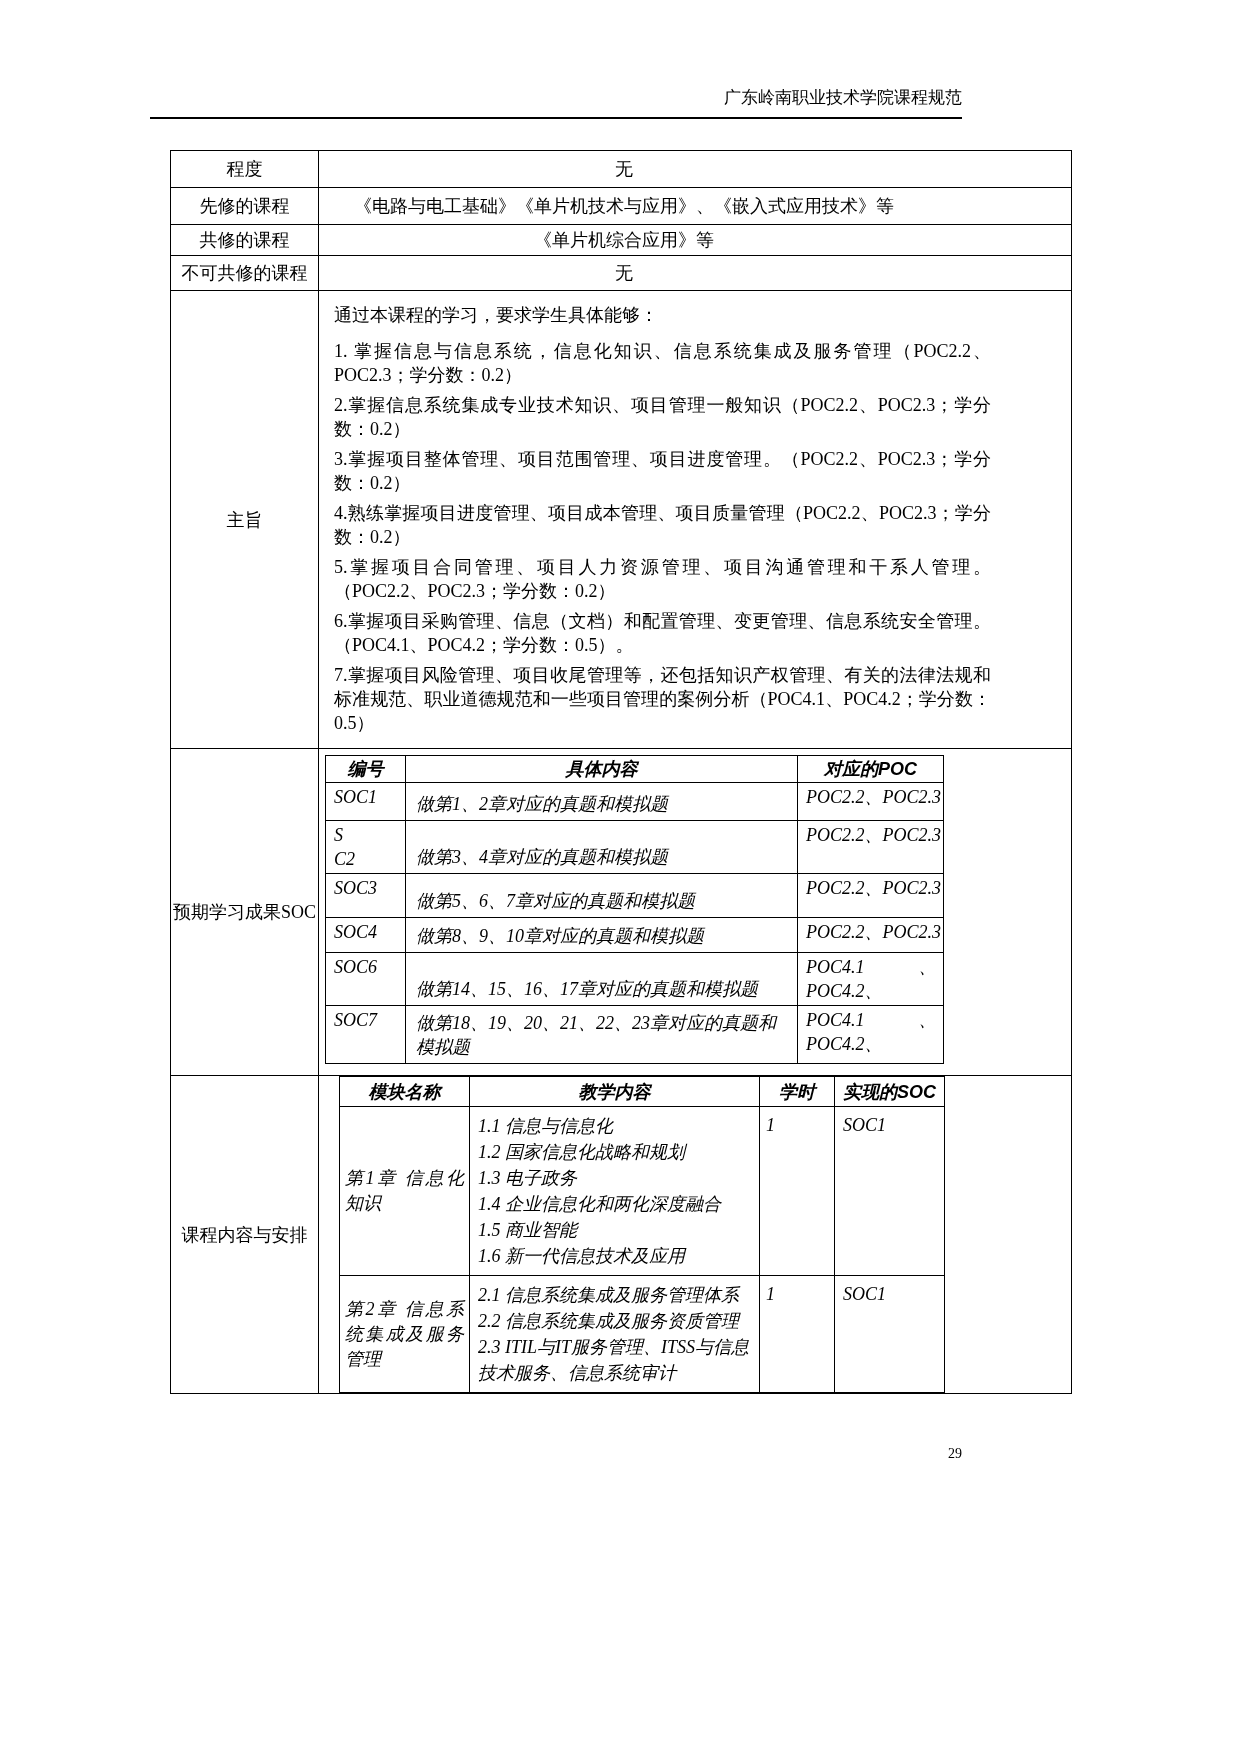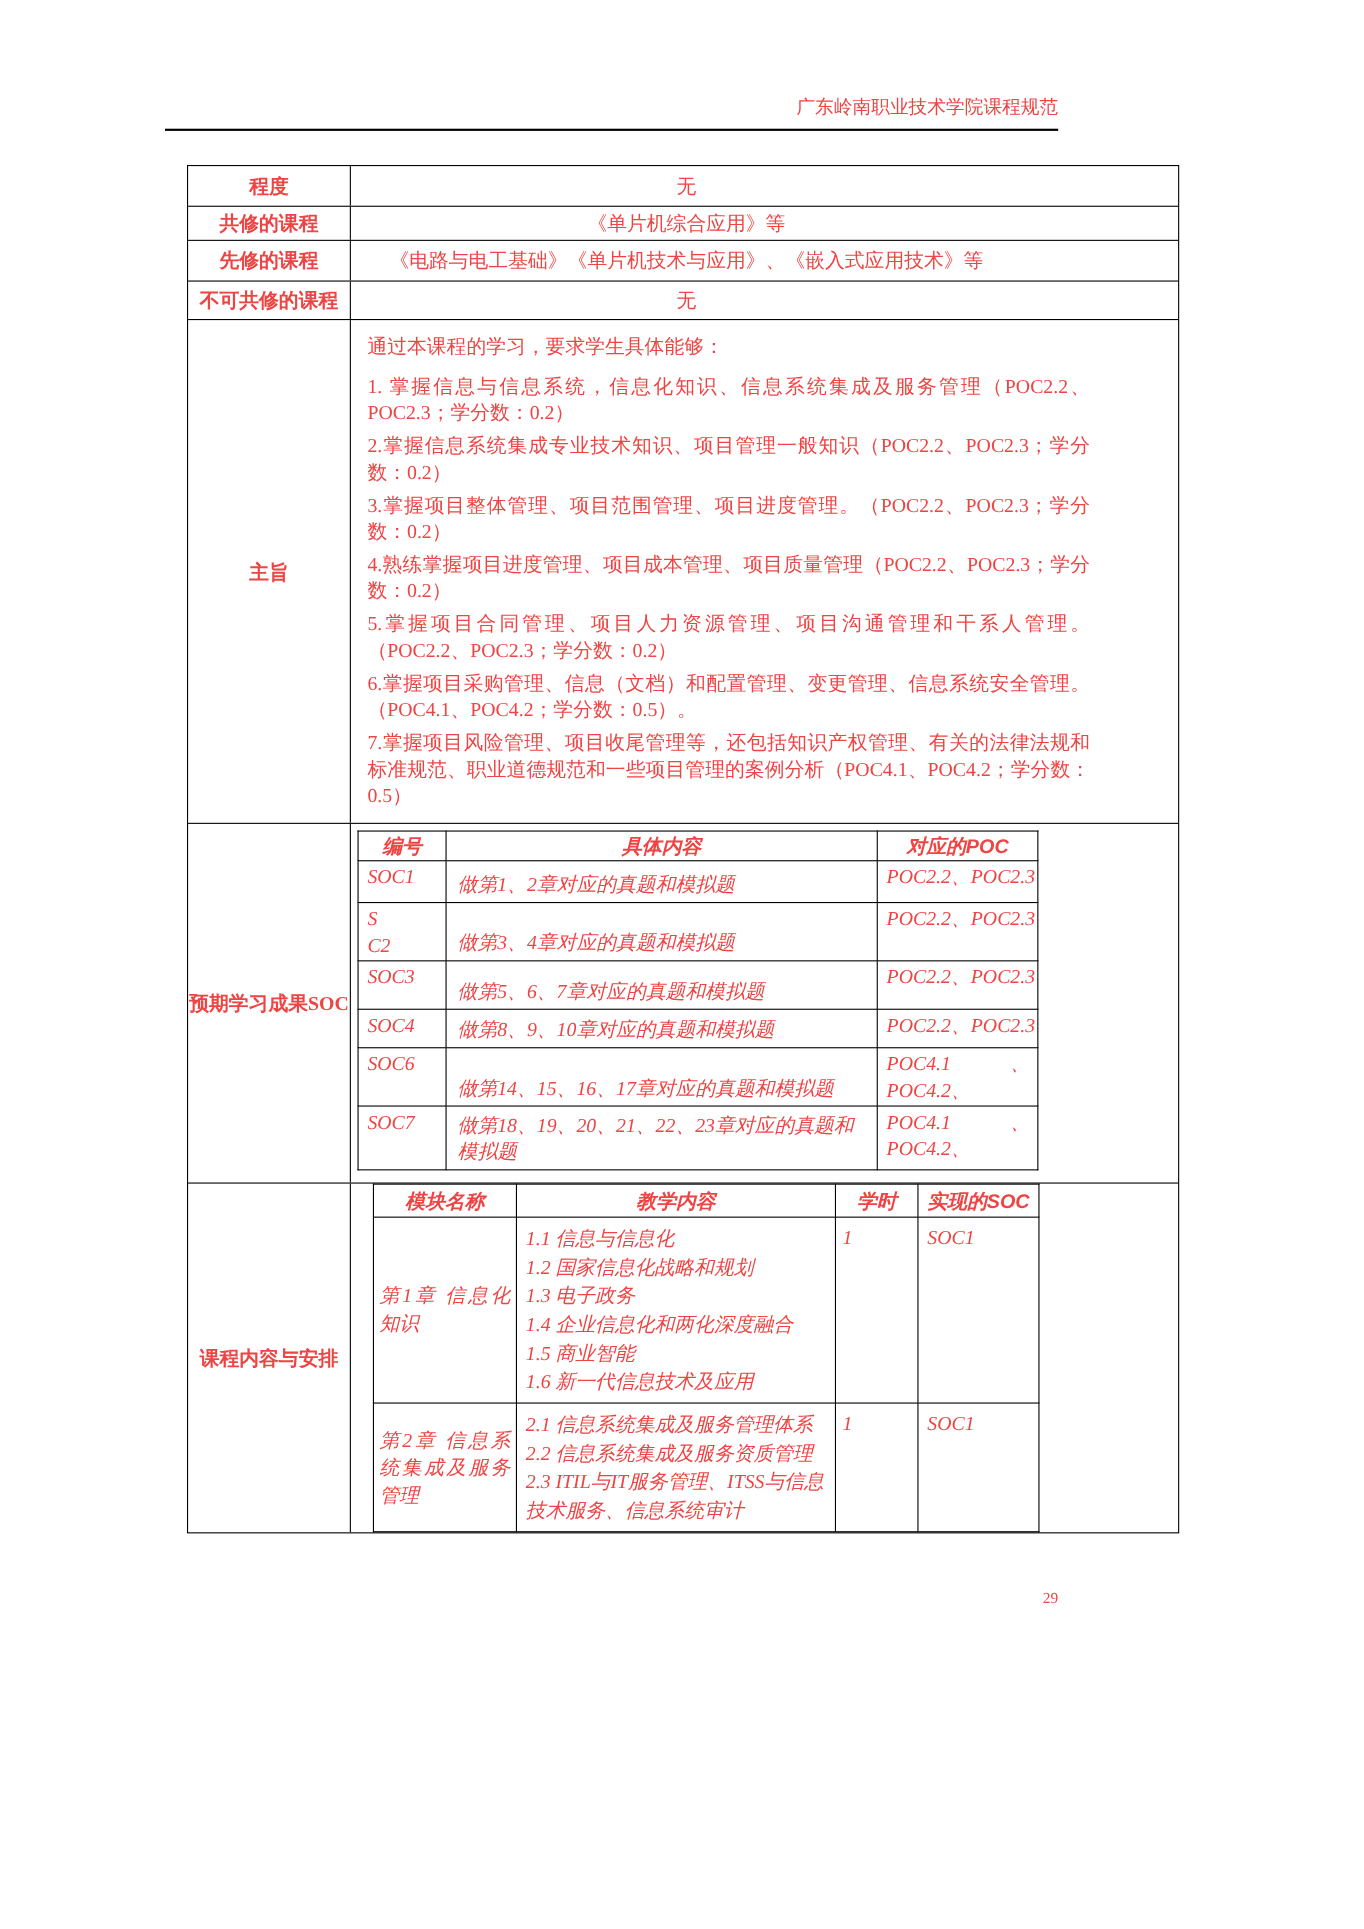--- a/index.html
+++ b/index.html
@@ -1,21 +1,21 @@
 <!DOCTYPE html>
 <html><head>
 <meta charset="utf-8">
 <style>
   * { margin:0; padding:0; box-sizing:border-box; }
   html,body { background:#ffffff; }
   .page {
     position:relative;
     width:1240px; height:1754px;
     background:#ffffff;
-    color:#ef4444;
+    color:#000000;
     font-family:"Liberation Serif","DejaVu Serif",serif;
     font-size:18px;
     line-height:24px;
     margin:0 auto;
     overflow:hidden;
   }
   
   .doc-header {
     position:absolute; top:88px; left:150px; width:812px;
     text-align:right; font-size:17px; line-height:20px;
@@ -26,21 +26,21 @@
   .main-table {
     position:absolute; top:150px; left:170px; width:902px;
     border:1.5px solid #000;
   }
   .trow { display:flex; align-items:stretch; }
   .trow + .trow { border-top:1.5px solid #000; }
   .tlabel {
     flex:0 0 148px; width:148px;
     border-right:1.5px solid #000;
     display:flex; align-items:center; justify-content:center;
-    padding:3px 2px; white-space:nowrap;font-weight:bold;
+    padding:3px 2px; white-space:nowrap;
   }
   .tvalue { flex:1; min-width:0; }
   .vcenter {
     display:flex; align-items:center; justify-content:center;
     text-align:center; padding:3px 148px 3px 6px;
   }
   .r-degree   { min-height:36px; }
   .r-pre      { min-height:37px; }
   .r-co       { min-height:31px; }
   .r-nonco    { min-height:35px; }
@@ -88,27 +88,27 @@
   <div class="doc-header">
     <span>广东岭南职业技术学院课程规范</span>
   </div>
 
   <div class="main-table">
 
     <div class="trow r-degree">
       <div class="tlabel">程度</div>
       <div class="tvalue vcenter">无</div>
     </div>
+    <div class="trow r-pre">
+      <div class="tlabel">先修的课程</div>
+      <div class="tvalue vcenter">《电路与电工基础》《单片机技术与应用》、《嵌入式应用技术》等</div>
+    </div>
     <div class="trow r-co">
       <div class="tlabel">共修的课程</div>
       <div class="tvalue vcenter">《单片机综合应用》等</div>
-    </div>
-    <div class="trow r-pre">
-      <div class="tlabel">先修的课程</div>
-      <div class="tvalue vcenter">《电路与电工基础》《单片机技术与应用》、《嵌入式应用技术》等</div>
     </div>
     <div class="trow r-nonco">
       <div class="tlabel">不可共修的课程</div>
       <div class="tvalue vcenter">无</div>
     </div>
 
     <div class="trow">
       <div class="tlabel">主旨</div>
       <div class="tvalue purpose-cell">
         <p class="p-intro">通过本课程的学习，要求学生具体能够：</p>

